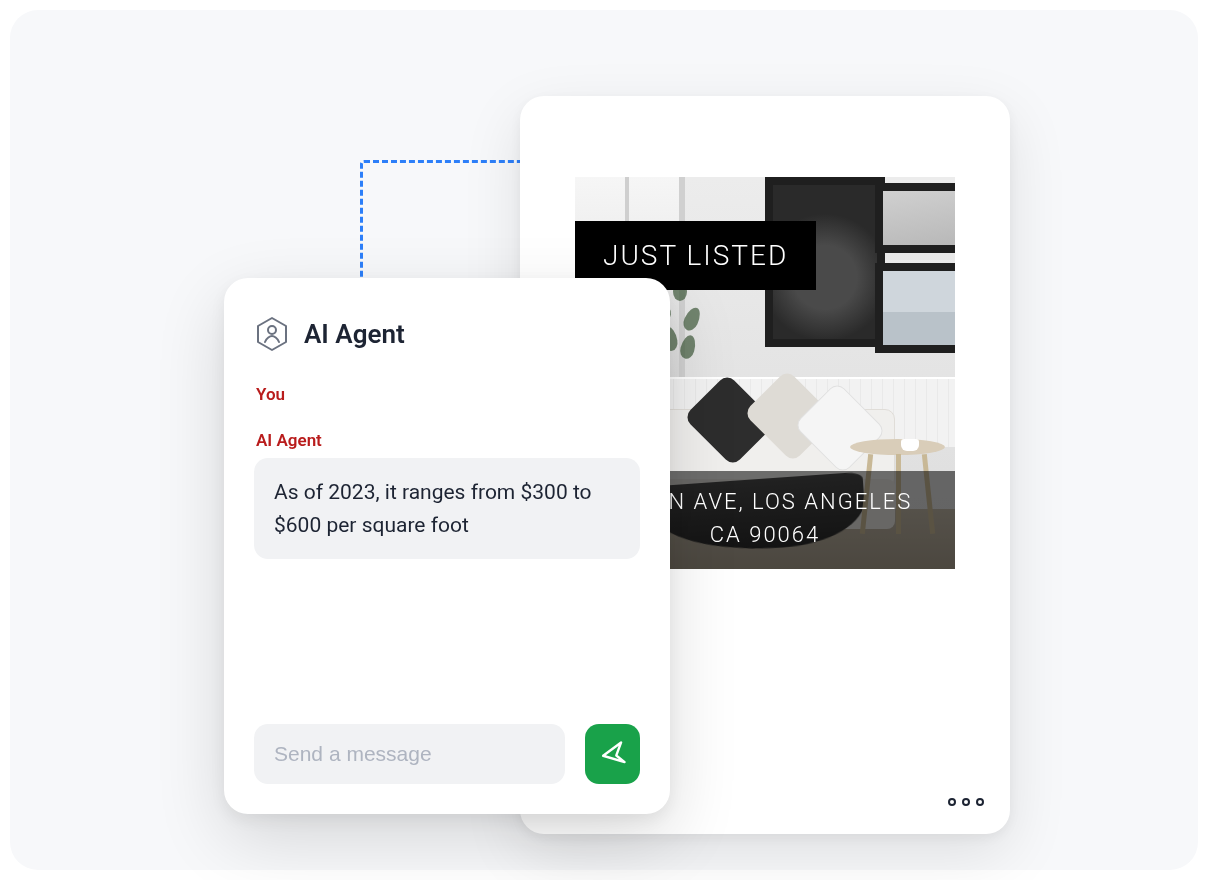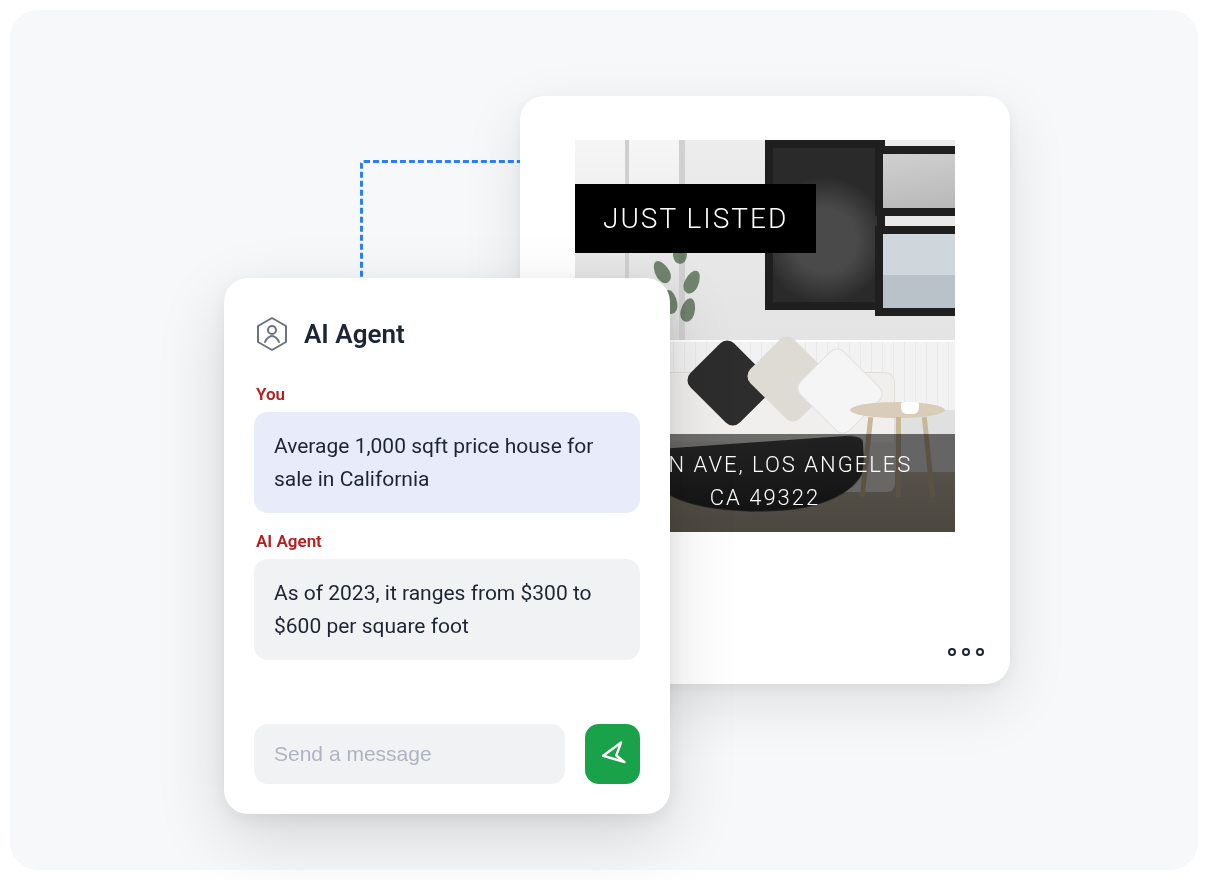--- a/index.html
+++ b/index.html
@@ -22,25 +22,25 @@
     position: absolute;
     left: 350px; top: 150px;
     width: 300px; height: 260px;
     border: 3px dashed #2d7ff9;
     border-radius: 4px;
   }
   
   .listing-card {
     position: absolute;
     left: 510px; top: 86px;
-    width: 490px; height: 588px;
+    width: 490px; height: 738px;
     background: #ffffff;
     border-radius: 24px;
     box-shadow: 0 20px 60px rgba(0,0,0,0.10), 0 4px 12px rgba(0,0,0,0.05);
-    padding: 44px 55px 40px 55px;
+    padding: 81px 55px 40px 55px;
     display: flex;
     flex-direction: column;
   }
   .listing-image {
     position: relative;
     width: 100%;
     height: 392px;
     overflow: hidden;
     background: #e8e8e8;
   }
@@ -199,42 +199,41 @@
           <div class="top"></div>
           <div class="leg l1"></div>
             <div class="leg l2"></div>
             <div class="leg l3"></div>
         </div>
         <div class="cup"></div>
       </div>
       <div class="badge">JUST LISTED</div>
       <div class="address-strip">
         <div>NDON AVE, LOS ANGELES</div>
-        <div>CA 49322</div>
+        <div>CA 90064</div>
       </div>
     </div>
     <div class="more-dots" aria-label="more">
       <span></span>
         <span></span>
         <span></span>
     </div>
   </div>
 
   <div class="chat-card">
     <div class="chat-header">
       <svg class="hex-icon" viewBox="0 0 36 36">
         <polygon points="18,2 32,10 32,26 18,34 4,26 4,10" fill="none" stroke="#6b7280" stroke-width="2" stroke-linejoin="round"></polygon>
         <circle cx="18" cy="14" r="4" fill="none" stroke="#6b7280" stroke-width="2"></circle>
         <path d="M11 26c1.5-4 5-6 7-6s5.5 2 7 6" fill="none" stroke="#6b7280" stroke-width="2" stroke-linecap="round"></path>
       </svg>
       <div class="chat-title">AI Agent</div>
     </div>
 
     <div class="block-label">You</div>
-    <div class="bubble bubble-user">Average 1,000 sqft price house for sale in California</div>
 
     <div class="block-label" style="margin-top:18px">AI Agent</div>
     <div class="bubble bubble-agent">As of 2023, it ranges from $300 to $600 per square foot</div>
 
     <div class="spacer"></div>
 
     <div class="composer">
       <input type="text" placeholder="Send a message" style="">
       <button class="send-btn" aria-label="send">
         <svg width="28" height="28" viewBox="0 0 28 28">

